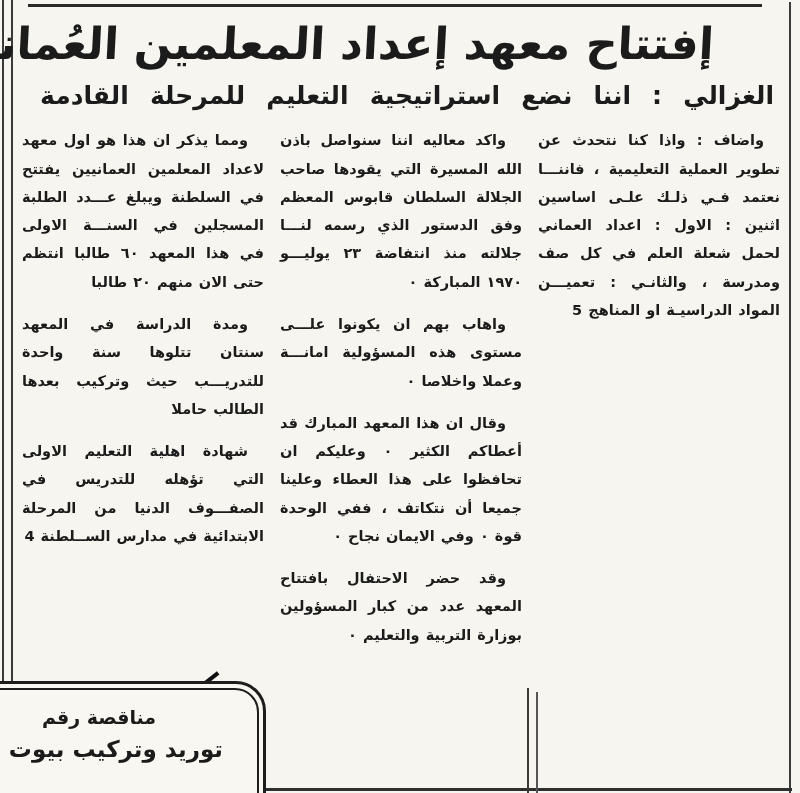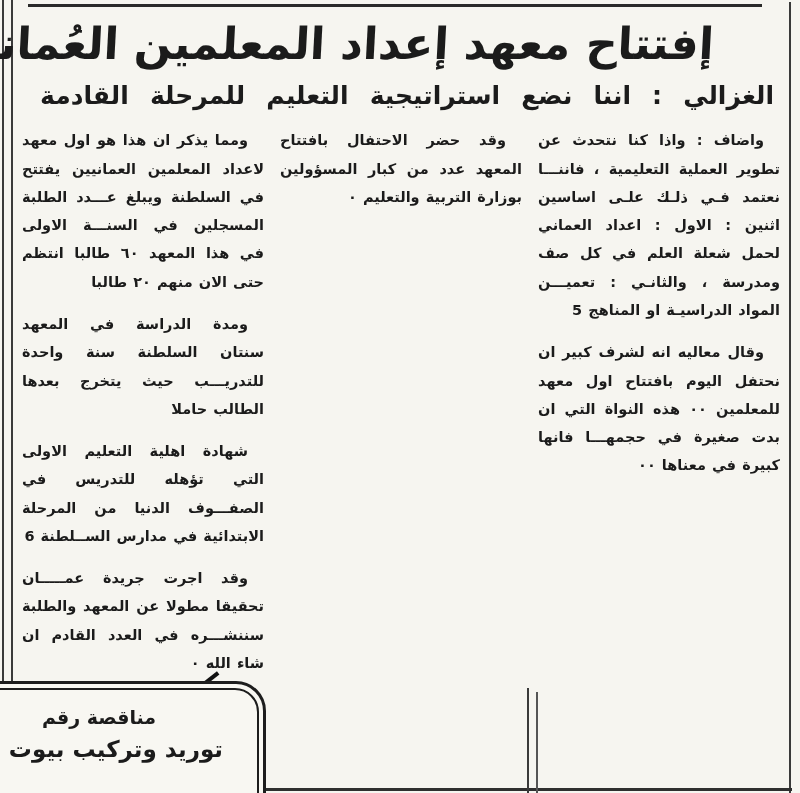--- a/index.html
+++ b/index.html
@@ -130,32 +130,33 @@
 
   <div class="masthead">
     <div class="headline">إفتتاح معهد إعداد المعلمين العُمانيّين</div>
     <div class="subheadline">الغزالي : اننا نضع استراتيجية التعليم للمرحلة القادمة</div>
   </div>
 
   <div class="article">
 
     <div class="col">
       <p>واضاف : واذا كنا نتحدث عن تطوير العملية التعليمية ، فاننـــا نعتمد فـي ذلـك علـى اساسين اثنين : الاول : اعداد العماني لحمل شعلة العلم في كل صف ومدرسة ، والثانـي : تعميـــن المواد الدراسيـة او المناهج 5</p>
-      <p>وقال معاليه انه لشرف كبير ان نحتفل اليوم بافتتاح اول معهد للمعلمين ٠٠ هذه النواة التي ان بدت صغيرة في حجمهـــا فانها كبيرة في معناها ٠٠</p>
     </div>
 
     <div class="col">
+      <p>واكد معاليه اننا سنواصل باذن الله المسيرة التي يقودها صاحب الجلالة السلطان قابوس المعظم وفق الدستور الذي رسمه لنـــا جلالته منذ انتفاضة ٢٣ يوليـــو ١٩٧٠ المباركة ٠</p>
+      <p>واهاب بهم ان يكونوا علـــى مستوى هذه المسؤولية امانـــة وعملا واخلاصا ٠</p>
+      <p>وقال ان هذا المعهد المبارك قد أعطاكم الكثير ٠ وعليكم ان تحافظوا على هذا العطاء وعلينا جميعا أن نتكاتف ، ففي الوحدة قوة ٠ وفي الايمان نجاح ٠</p>
       <p>وقد حضر الاحتفال بافتتاح المعهد عدد من كبار المسؤولين بوزارة التربية والتعليم ٠</p>
     </div>
 
     <div class="col">
       <p>ومما يذكر ان هذا هو اول معهد لاعداد المعلمين العمانيين يفتتح في السلطنة ويبلغ عـــدد الطلبة المسجلين في السنـــة الاولى في هذا المعهد ٦٠ طالبا انتظم حتى الان منهم ٢٠ طالبا</p>
-      <p>ومدة الدراسة في المعهد سنتان السلطنة سنة واحدة للتدريـــب حيث يتخرج بعدها الطالب حاملا</p>
-      <p>شهادة اهلية التعليم الاولى التي تؤهله للتدريس في الصفـــوف الدنيا من المرحلة الابتدائية في مدارس الســلطنة 6</p>
-      <p>وقد اجرت جريدة عمـــــان تحقيقا مطولا عن المعهد والطلبة سننشـــره في العدد القادم ان شاء الله ٠</p>
+      <p>ومدة الدراسة في المعهد سنتان تتلوها سنة واحدة للتدريـــب حيث وتركيب بعدها الطالب حاملا</p>
+      <p>شهادة اهلية التعليم الاولى التي تؤهله للتدريس في الصفـــوف الدنيا من المرحلة الابتدائية في مدارس الســلطنة 4</p>
     </div>
 
   </div>
 
   <div class="ink-mark"></div>
 
   <div class="ad-box">
     <div class="ad-box-inner">
       <div class="ad-line1">مناقصة رقم</div>
       <div class="ad-line2">توريد وتركيب بيوت ٠٠</div>

